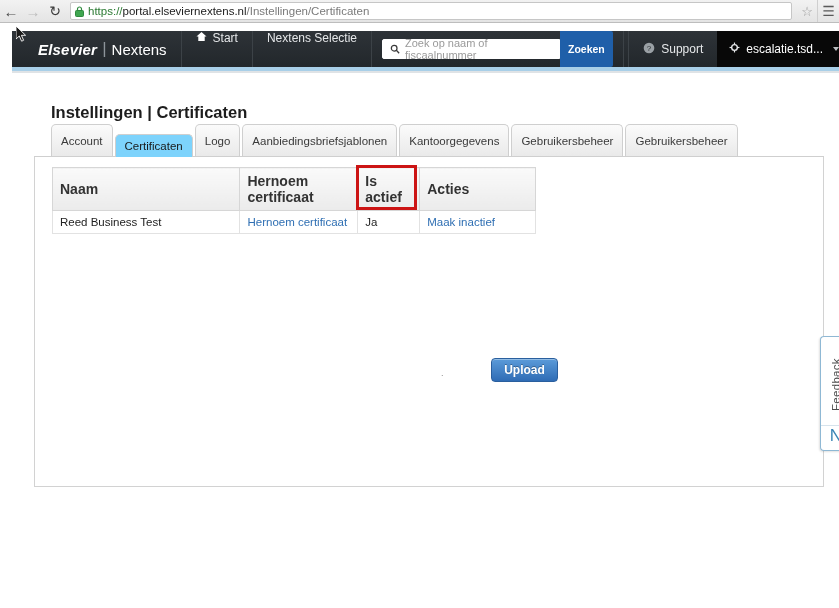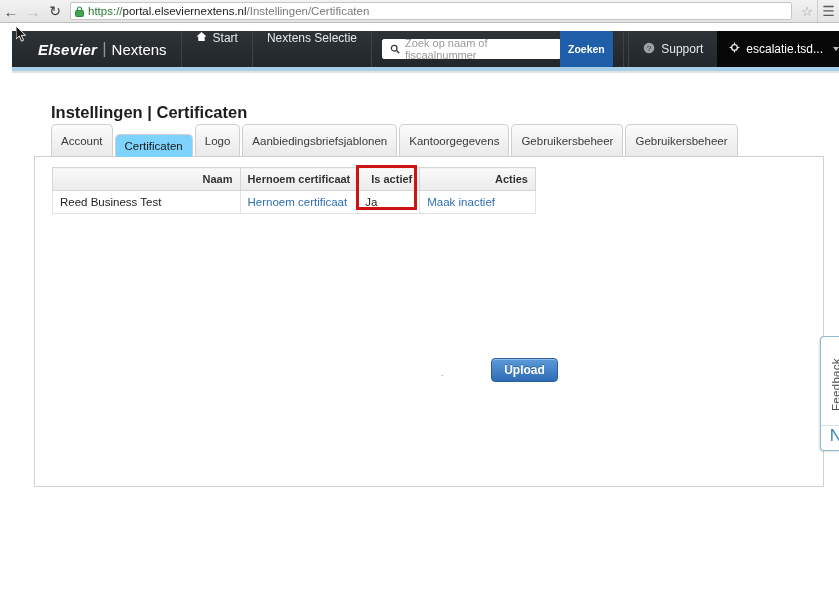--- a/index.html
+++ b/index.html
@@ -142,21 +142,21 @@
     background: #ffffff; border: 1px solid #d2d2d2;
     border-top: 1px solid #cfcfcf;
   }
 
   
   #cert-table {
     position: absolute; left: 17px; top: 10px; width: 484px;
     border-collapse: collapse; font-size: 11.5px;
   }
   #cert-table th {
-    text-align: right; font-size: 11px; font-weight: bold; color: #333;
+    text-align: left; font-size: 14px; font-weight: bold; color: #333;
     background: linear-gradient(#fafafa, #ebebeb);
     border: 1px solid #d6d6d6; padding: 5px 7px; height: 21px;
   }
   #cert-table td {
     border: 1px solid #e2e2e2; padding: 5px 7px; color: #222; height: 21px;
     background: #ffffff;
   }
   #cert-table a { color: #2f6fb3; text-decoration: none; }
   .col-naam { width: 188px; }
   .col-hernoem { width: 118px; }

